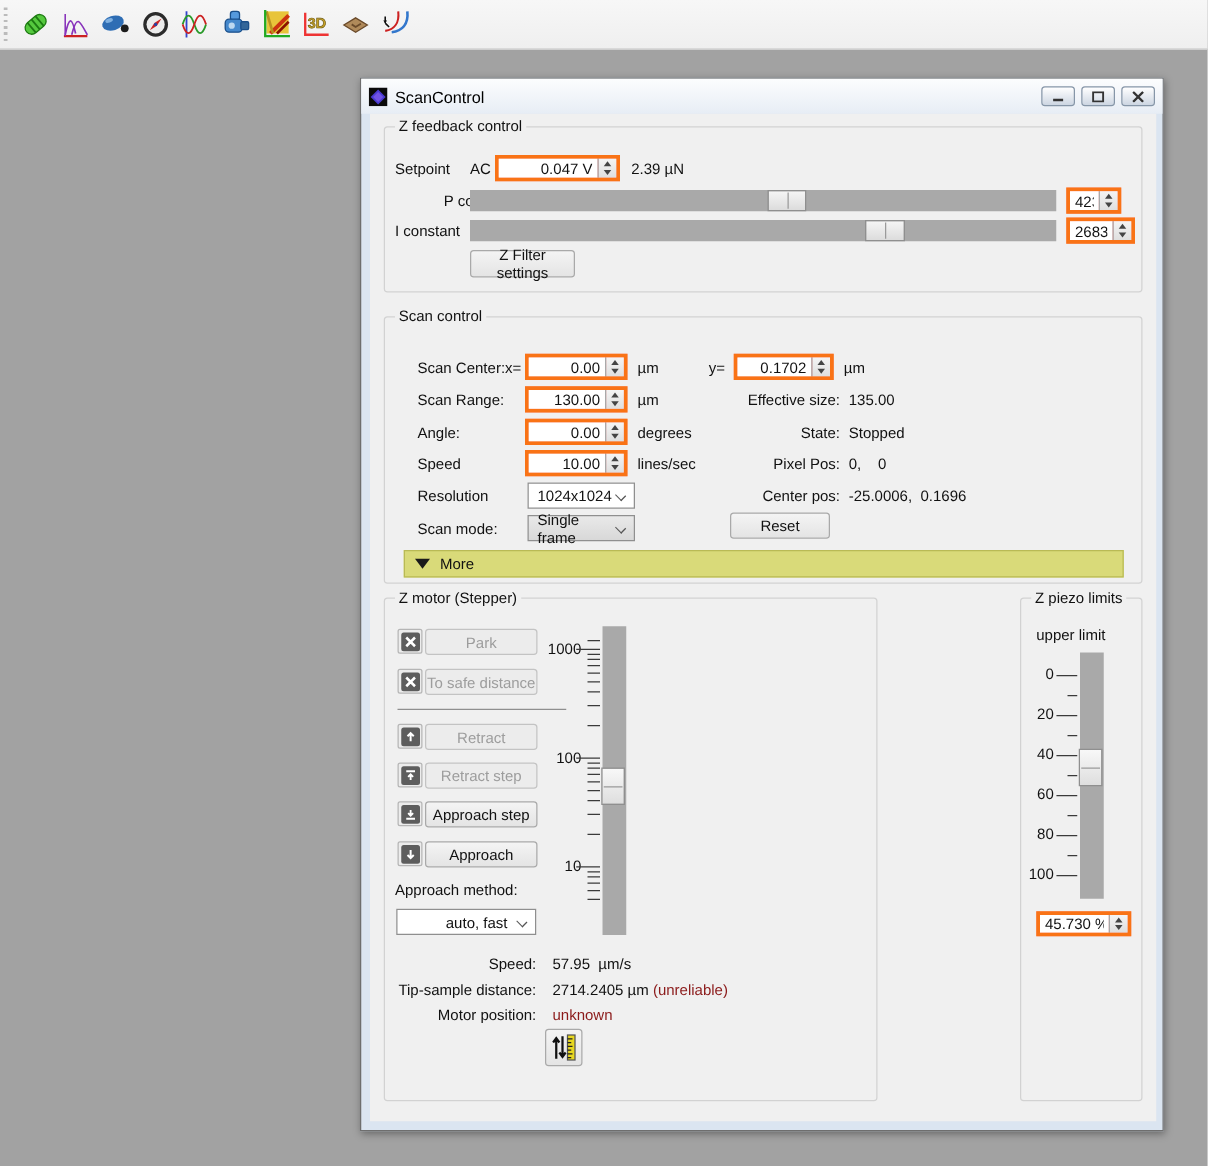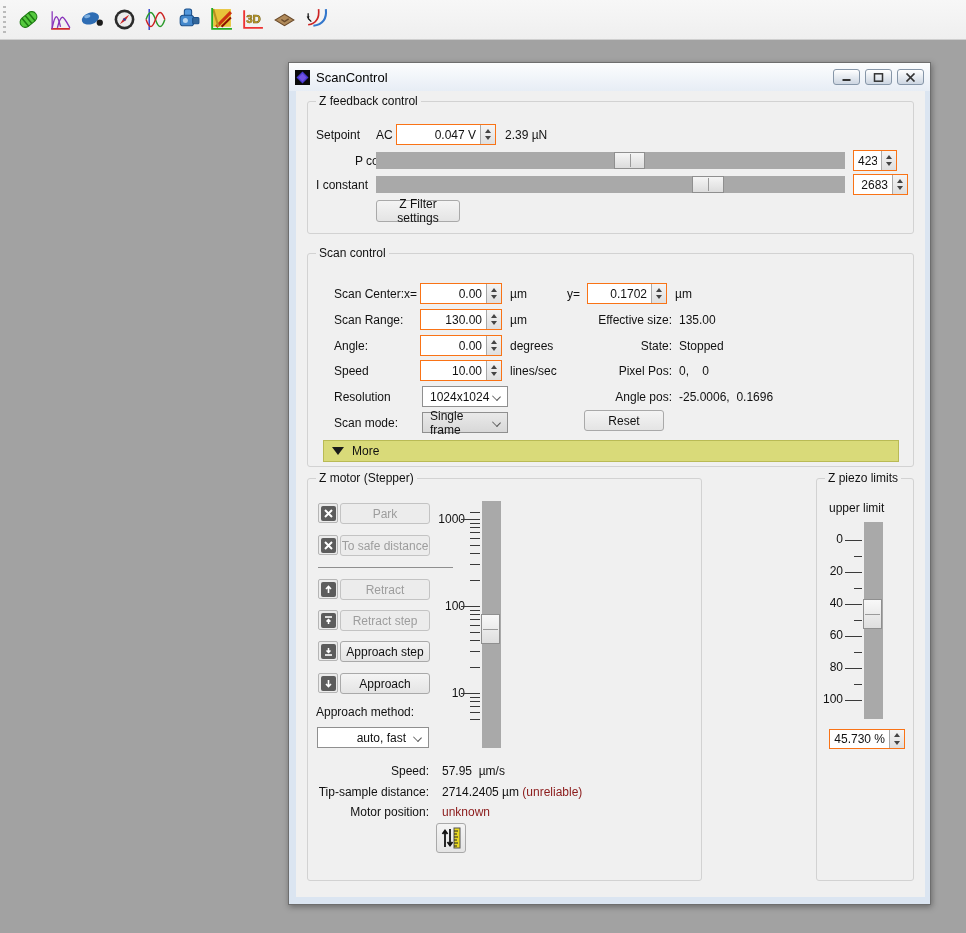--- a/index.html
+++ b/index.html
@@ -39,21 +39,21 @@
   .btn { position:absolute; border:1px solid #a9a9a9; border-radius:3px;
     background:linear-gradient(#f4f4f4,#e4e4e4); font-size:12px; color:#111;
     display:flex; align-items:center; justify-content:center; cursor:pointer; }
   .btn.disabled { color:#9d9d9d; border-color:#c3c3c3; background:#ececec; cursor:default; }
   .sqbtn { position:absolute; width:20px; height:20px; border:1px solid #b5b5b5; border-radius:2px;
     background:#ececec; display:flex; align-items:center; justify-content:center; cursor:pointer; }
   .sqbtn .inner { width:15px; height:15px; background:#5d5d5d; border-radius:2px;
     display:flex; align-items:center; justify-content:center; }
   .sqbtn svg { width:11px; height:11px; }
 
-  .spin { position:absolute; display:flex; height:21px; border:1px solid #f97316; background:#fca5a5; }
+  .spin { position:absolute; display:flex; height:21px; border:3px solid #f97316; background:#fca5a5; }
   .spin input { flex:1; min-width:0; border:none; outline:none; background:#fff; font:12px "Liberation Sans",sans-serif;
     text-align:right; padding:0 4px; color:#111; }
   .spbtns { width:15px; border-left:1px solid #a9a9a9; background:linear-gradient(#f4f4f4,#dfdfdf);
     display:flex; flex-direction:column; align-items:center; justify-content:space-evenly; cursor:pointer; }
   .spbtns::before { content:""; border-left:3.5px solid transparent; border-right:3.5px solid transparent;
     border-bottom:4px solid #444; }
   .spbtns::after { content:""; border-left:3.5px solid transparent; border-right:3.5px solid transparent;
     border-top:4px solid #444; }
 
   .combo { position:absolute; height:21px; border:1px solid #8f8f8f; background:#fff;
@@ -276,21 +276,21 @@
       </span>
       <span class="abs" style="left:202px;top:110px;">lines/sec</span>
       <span class="abs r" style="left:160px;top:110px;width:204px;">Pixel Pos:</span>
       <span class="abs pre" style="left:371px;top:110px;">0,    0</span>
 
       <span class="abs" style="left:26px;top:136px;">Resolution</span>
       <div class="combo" style="left:114px;top:132px;width:86px;">
         <span>1024x1024</span>
         <span class="chev"></span>
       </div>
-      <span class="abs r" style="left:160px;top:136px;width:204px;">Angle pos:</span>
+      <span class="abs r" style="left:160px;top:136px;width:204px;">Center pos:</span>
       <span class="abs pre" style="left:371px;top:136px;">-25.0006,  0.1696</span>
 
       <span class="abs" style="left:26px;top:162px;">Scan mode:</span>
       <div class="combo gray" style="left:114px;top:158px;width:86px;">
         <span>Single frame</span>
         <span class="chev"></span>
       </div>
       <button class="btn" style="left:276px;top:156px;width:80px;height:21px;">Reset</button>
 
       <div class="morebar" style="left:15px;top:186px;width:576px;">

